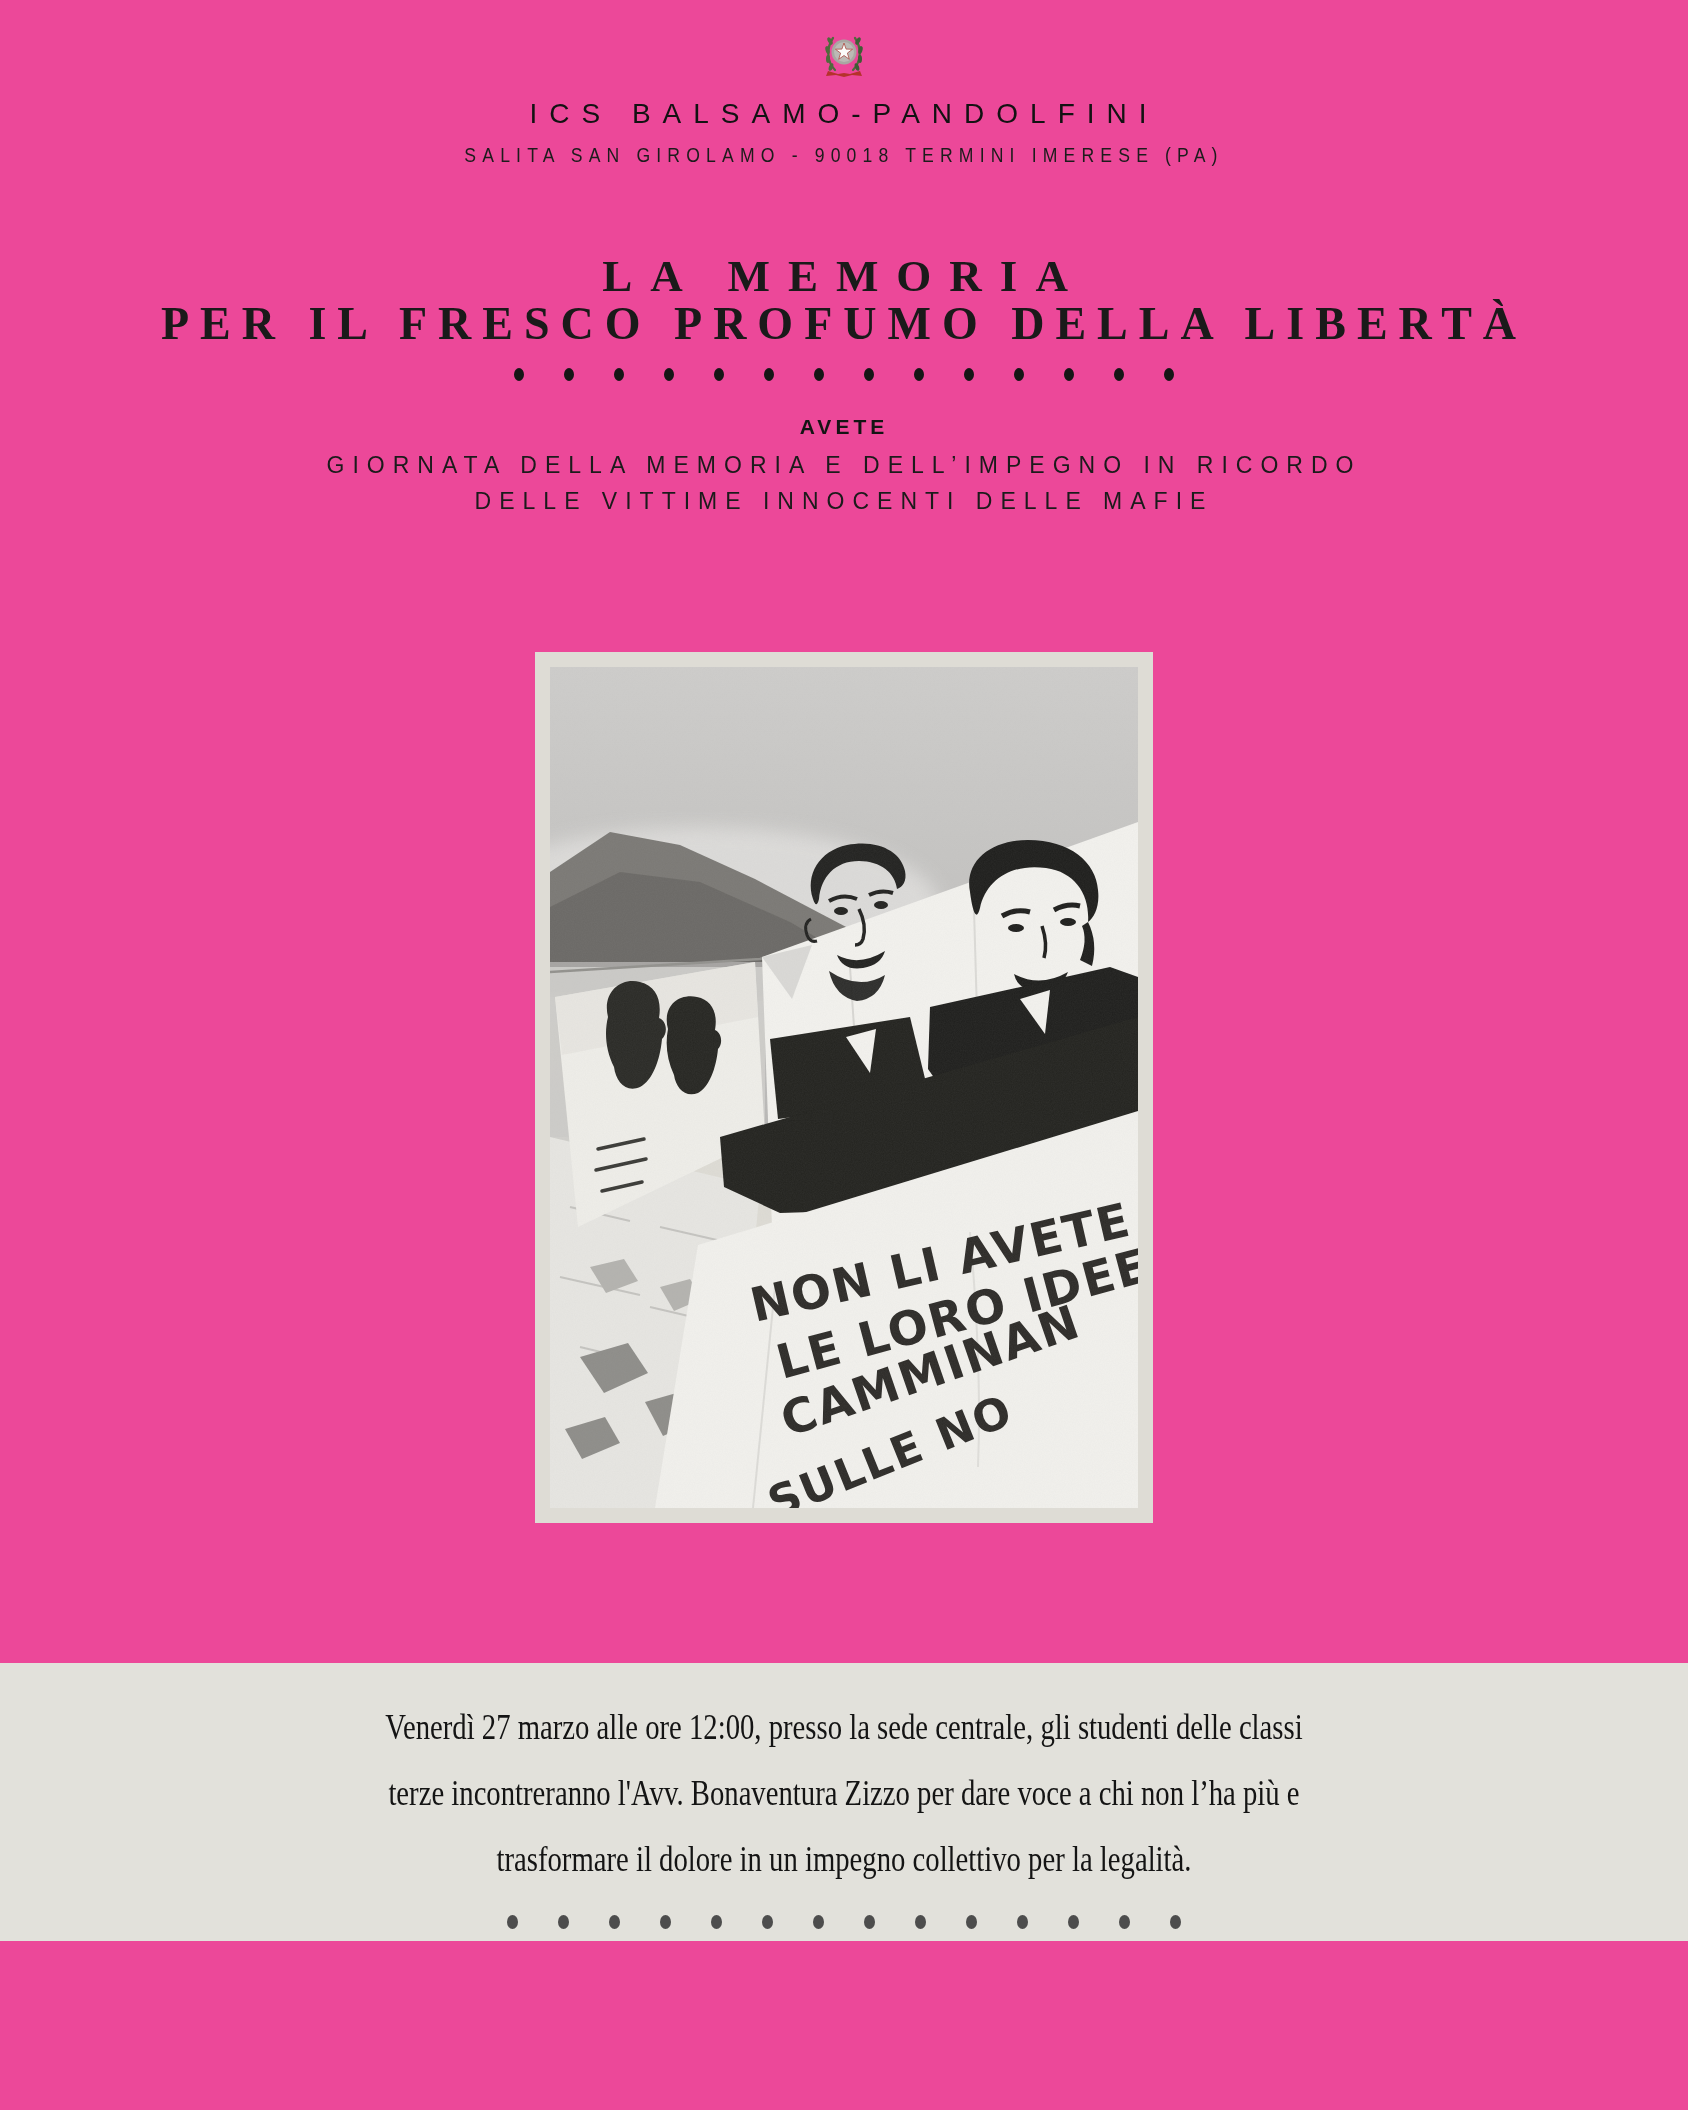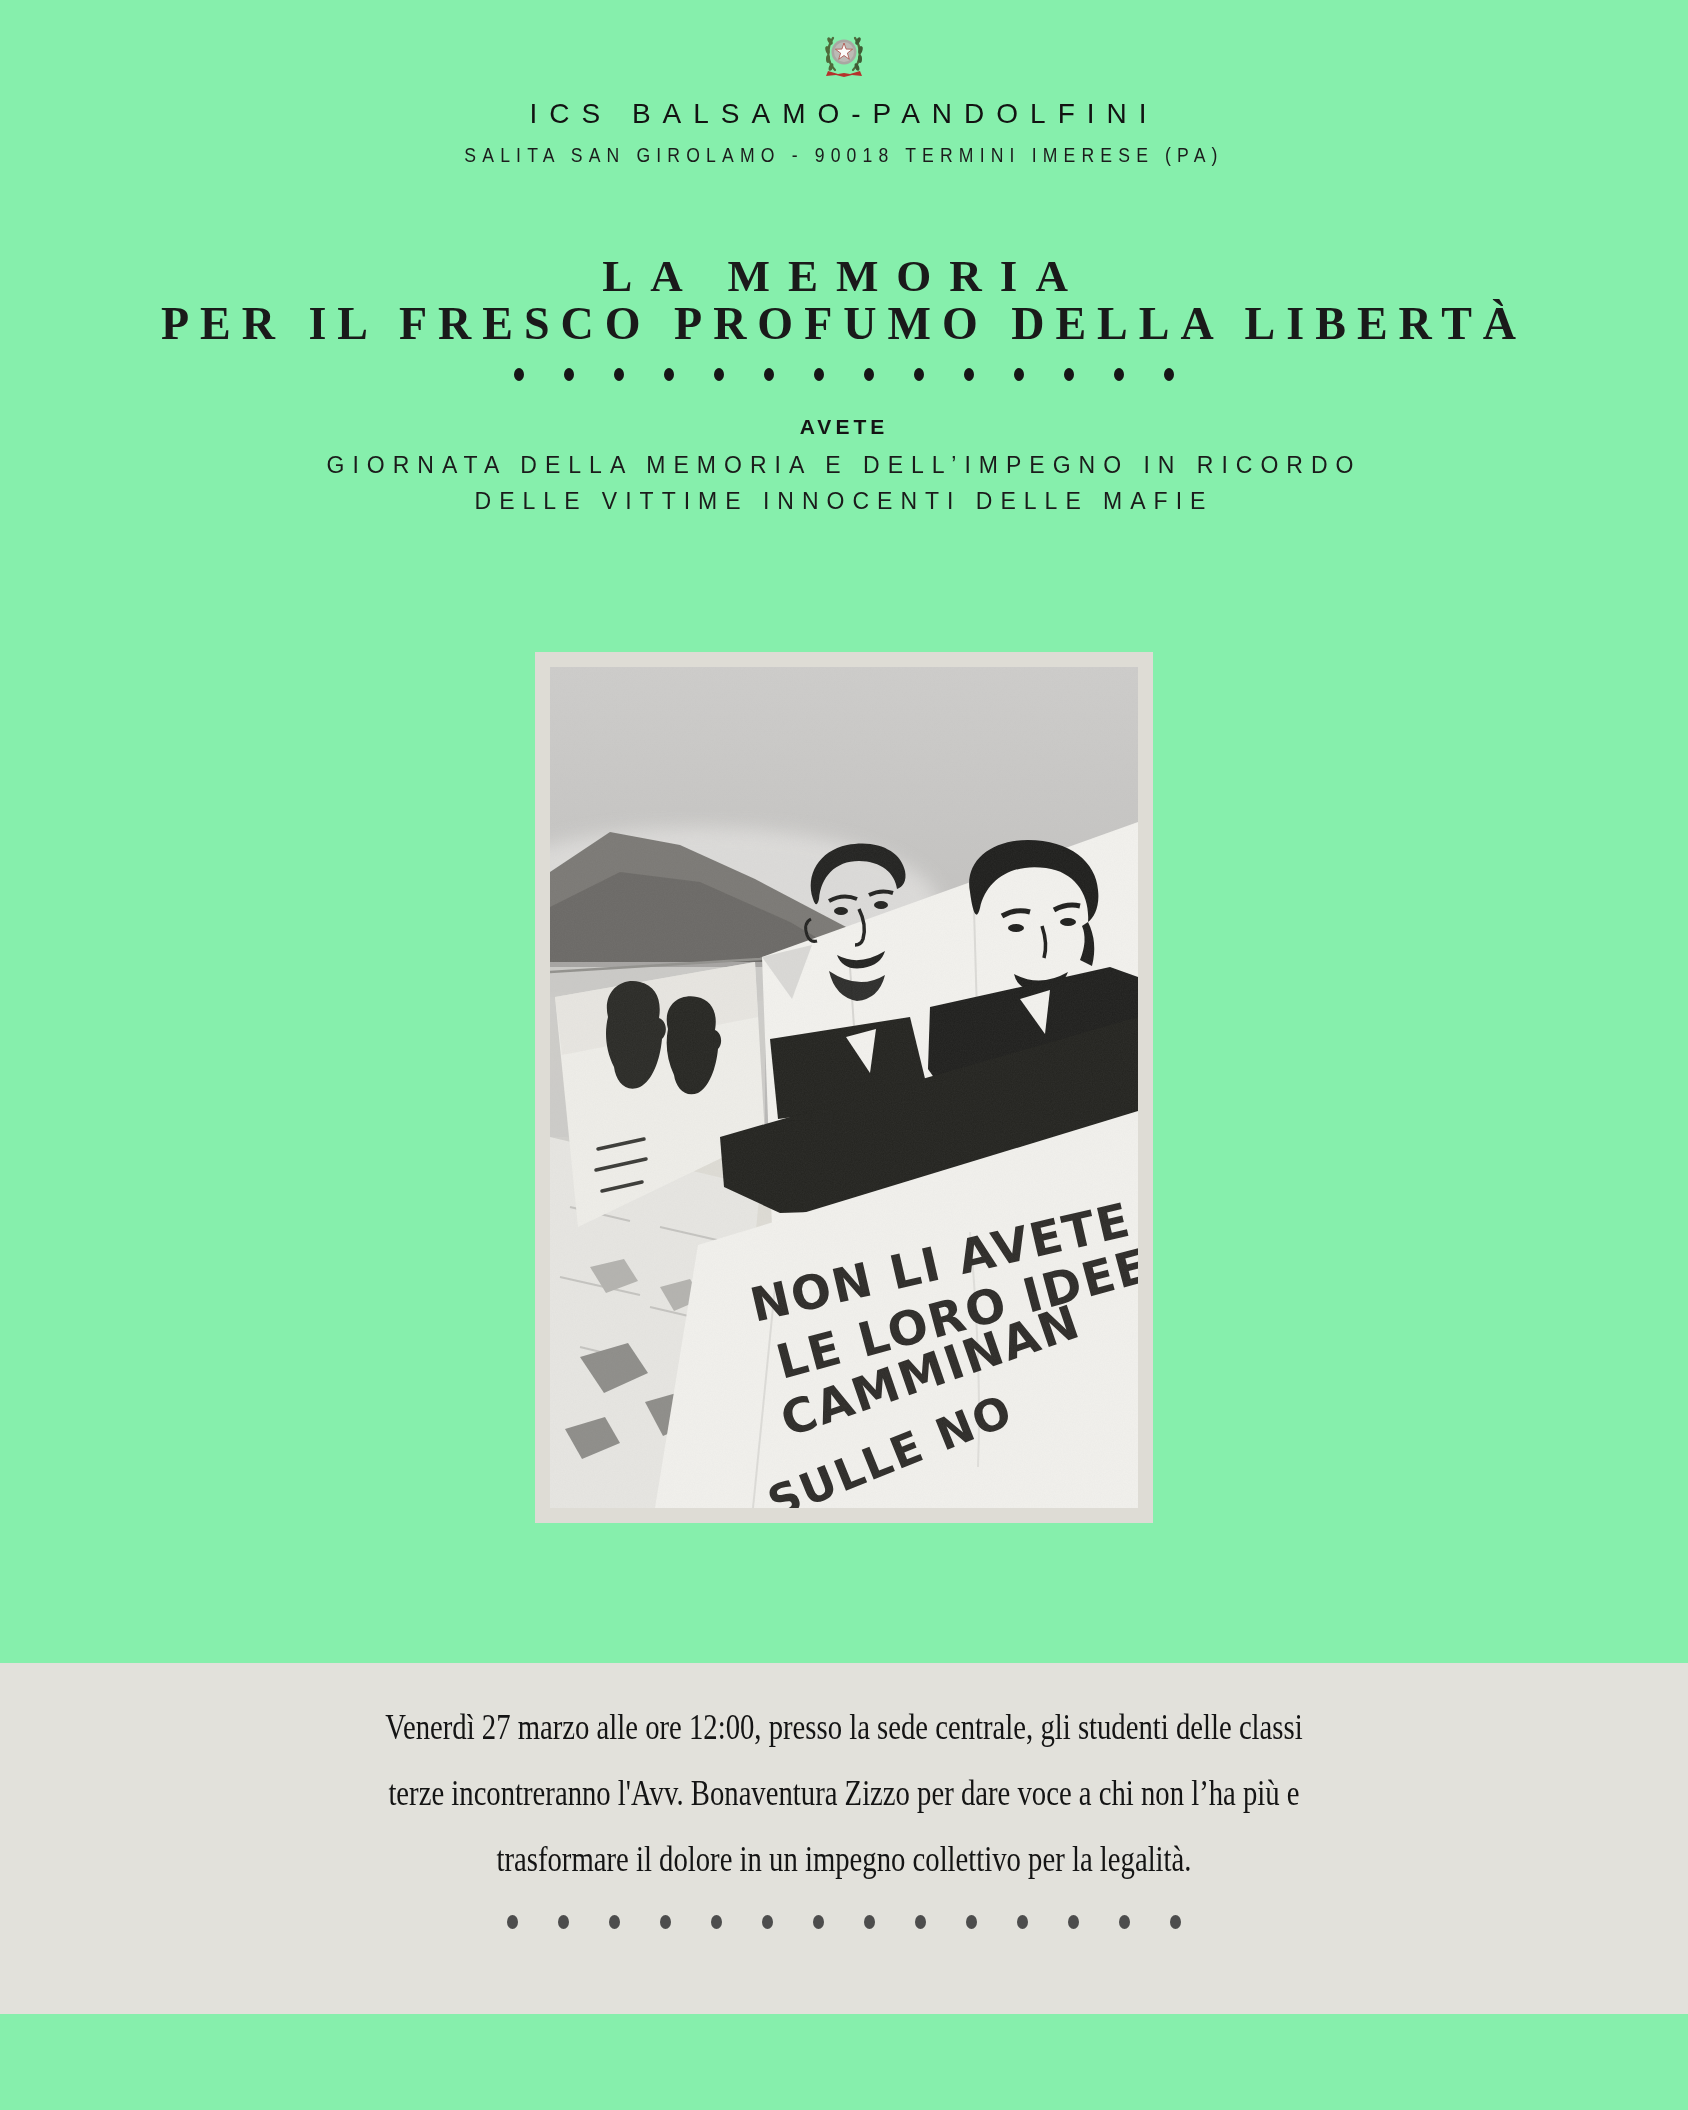--- a/index.html
+++ b/index.html
@@ -1,21 +1,21 @@
 <!DOCTYPE html>
 <html><head>
 <meta charset="utf-8">
 <style>
   html,body{margin:0;padding:0;}
   body{background:#888;}
   .poster{
     position:relative;
     width:1688px;height:2110px;
     margin:0 auto;
-    background:#86efac;
+    background:#ec4899;
     overflow:hidden;
     font-family:"Liberation Sans", sans-serif;
     color:#161616;
   }
   .abs{position:absolute;left:0;right:0;text-align:center;white-space:nowrap;}
   .emblem{position:absolute;left:821px;top:26px;width:46px;height:56px;}
   .school-name{top:98px;font-size:28px;letter-spacing:12px;font-weight:400;color:#121212;}
   .address{top:144px;font-size:20px;letter-spacing:7px;color:#1c1c1c;transform:scaleX(0.88);}
   .title-1{top:234px;margin:16px;font-family:"Liberation Serif", serif;font-weight:700;
            font-size:45px;letter-spacing:18px;color:#1a1a1a;}
@@ -29,21 +29,21 @@
   .subtitle{font-size:23px;letter-spacing:8px;color:#1b1b1b;}
   .subtitle-1{top:452px;}
   .subtitle-2{top:488px;}
   .photo-frame{
     position:absolute;left:535px;top:652px;margin:0;
     width:618px;height:871px;box-sizing:border-box;
     background:#dedcd5;padding:15px;
   }
   .photo-frame svg{display:block;}
   .band{
-    position:absolute;left:0;top:1663px;width:100%;height:351px;
+    position:absolute;left:0;top:1663px;width:100%;height:278px;
     background:#e2e1db;box-sizing:border-box;padding-top:32px;
   }
   .band p{
     margin:0;line-height:66px;text-align:center;white-space:nowrap;
     font-family:"Liberation Serif", serif;font-size:35px;color:#141414;
     transform:scaleX(0.82);
   }
   .dots-bottom{position:relative;margin-top:22px;}
 </style>
 </head>

